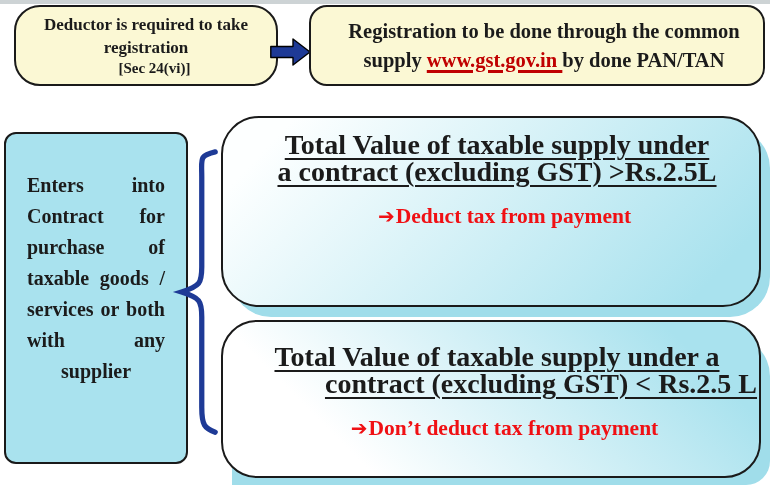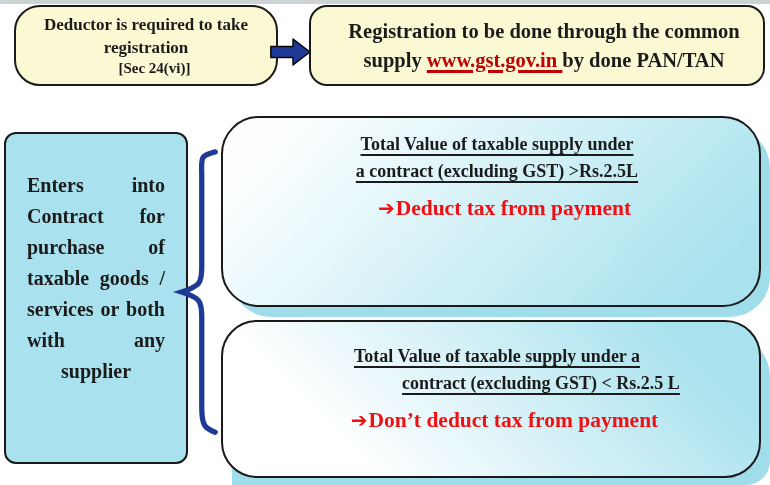--- a/index.html
+++ b/index.html
@@ -28,24 +28,24 @@
     text-align:justify;text-align-last:center;
   }
   .brace{position:absolute;left:172px;top:140px;width:48px;height:304px;}
   .shadowbox{position:absolute;background:var(--cyan-shadow);}
   .sh3{left:231px;top:128px;width:539px;height:189px;border-radius:40px;}
   .sh4{left:232px;top:336px;width:538px;height:149px;border-radius:40px 40px 24px 0;}
   .box3{left:221px;top:116px;width:540px;height:191px;border-radius:38px;
     background:linear-gradient(133deg,var(--gradient-light) 10%,var(--cyan-fill) 90%);padding-top:13px;}
   .box4{left:221px;top:320px;width:540px;height:158px;border-radius:36px;
     background:linear-gradient(45deg,#ffffff 22%,var(--cyan-fill) 86%);padding-top:21px;}
-  .heading{text-align:center;font-weight:bold;font-size:18px;line-height:27px;padding-left:12px;}
+  .heading{text-align:center;font-weight:bold;font-size:28px;line-height:27px;padding-left:12px;}
   .hl{display:block;white-space:nowrap;text-decoration:underline;text-decoration-thickness:2px;text-underline-offset:4px;}
   .indent{padding-left:88px;}
-  .action{text-align:center;font-weight:bold;font-size:21.5px;line-height:28px;color:var(--red-action);margin-top:9px;white-space:nowrap;padding-left:27px;}
+  .action{text-align:center;font-weight:bold;font-size:21.5px;line-height:28px;color:var(--red-action);margin-top:17px;white-space:nowrap;padding-left:27px;}
   .action .ar{font-family:"DejaVu Sans",sans-serif;font-size:20px;margin-right:1px;}
 </style>
 </head>
 <body>
 
 <div class="stage">
   <div class="topstrip"></div>
 
   <div class="box yellow box1">
     <div class="b1title">Deductor is required to take registration</div>

